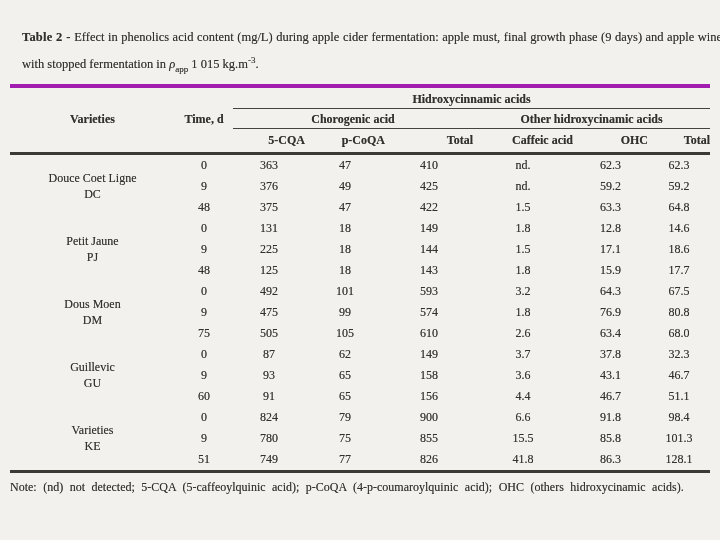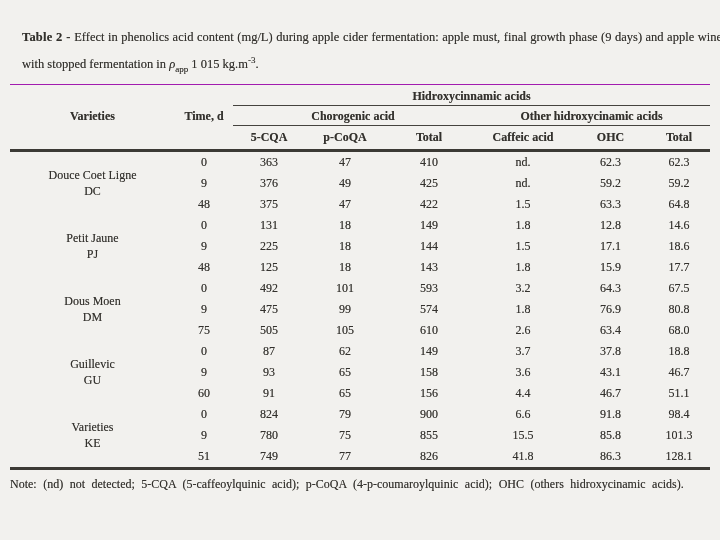--- a/index.html
+++ b/index.html
@@ -25,32 +25,32 @@
     text-align: justify;
   }
   .caption b { letter-spacing: 0.2px; }
   .caption sub { font-size: 9px; }
   .caption sup { font-size: 9px; }
 
   table.data {
     width: 700px;
     border-collapse: collapse;
     table-layout: fixed;
-    border-top: 1px solid #a21caf;
+    border-top: 4px solid #a21caf;
   }
   thead th {
     font-weight: bold;
     font-size: 12px;
     padding: 0;
     text-align: center;
     vertical-align: bottom;
   }
   tr.hrow1 th { height: 20px; line-height: 18px; }
   tr.hrow2 th { height: 19px; line-height: 18px; }
-  tr.hrow3 th { height: 23px; line-height: 21px; vertical-align: middle; }
+  tr.hrow3 th { height: 23px; line-height: 21px; vertical-align: middle; text-align: right; }
   th.u { border-bottom: 1.5px solid #45433e; }
 
   tbody {
     border-top: 3px solid #3c3a35;
     border-bottom: 3px solid #3c3a35;
   }
   tbody td {
     padding: 0;
     text-align: center;
     font-size: 12px;
@@ -208,21 +208,21 @@
           <td rowspan="3" class="variety">
             <div>Guillevic</div>
             <div>GU</div>
           </td>
           <td>0</td>
           <td>87</td>
           <td>62</td>
           <td>149</td>
           <td>3.7</td>
           <td>37.8</td>
-          <td>18.8</td>
+          <td>32.3</td>
         </tr>
         <tr>
           <td>9</td>
           <td>93</td>
           <td>65</td>
           <td>158</td>
           <td>3.6</td>
           <td>43.1</td>
           <td>46.7</td>
         </tr>

